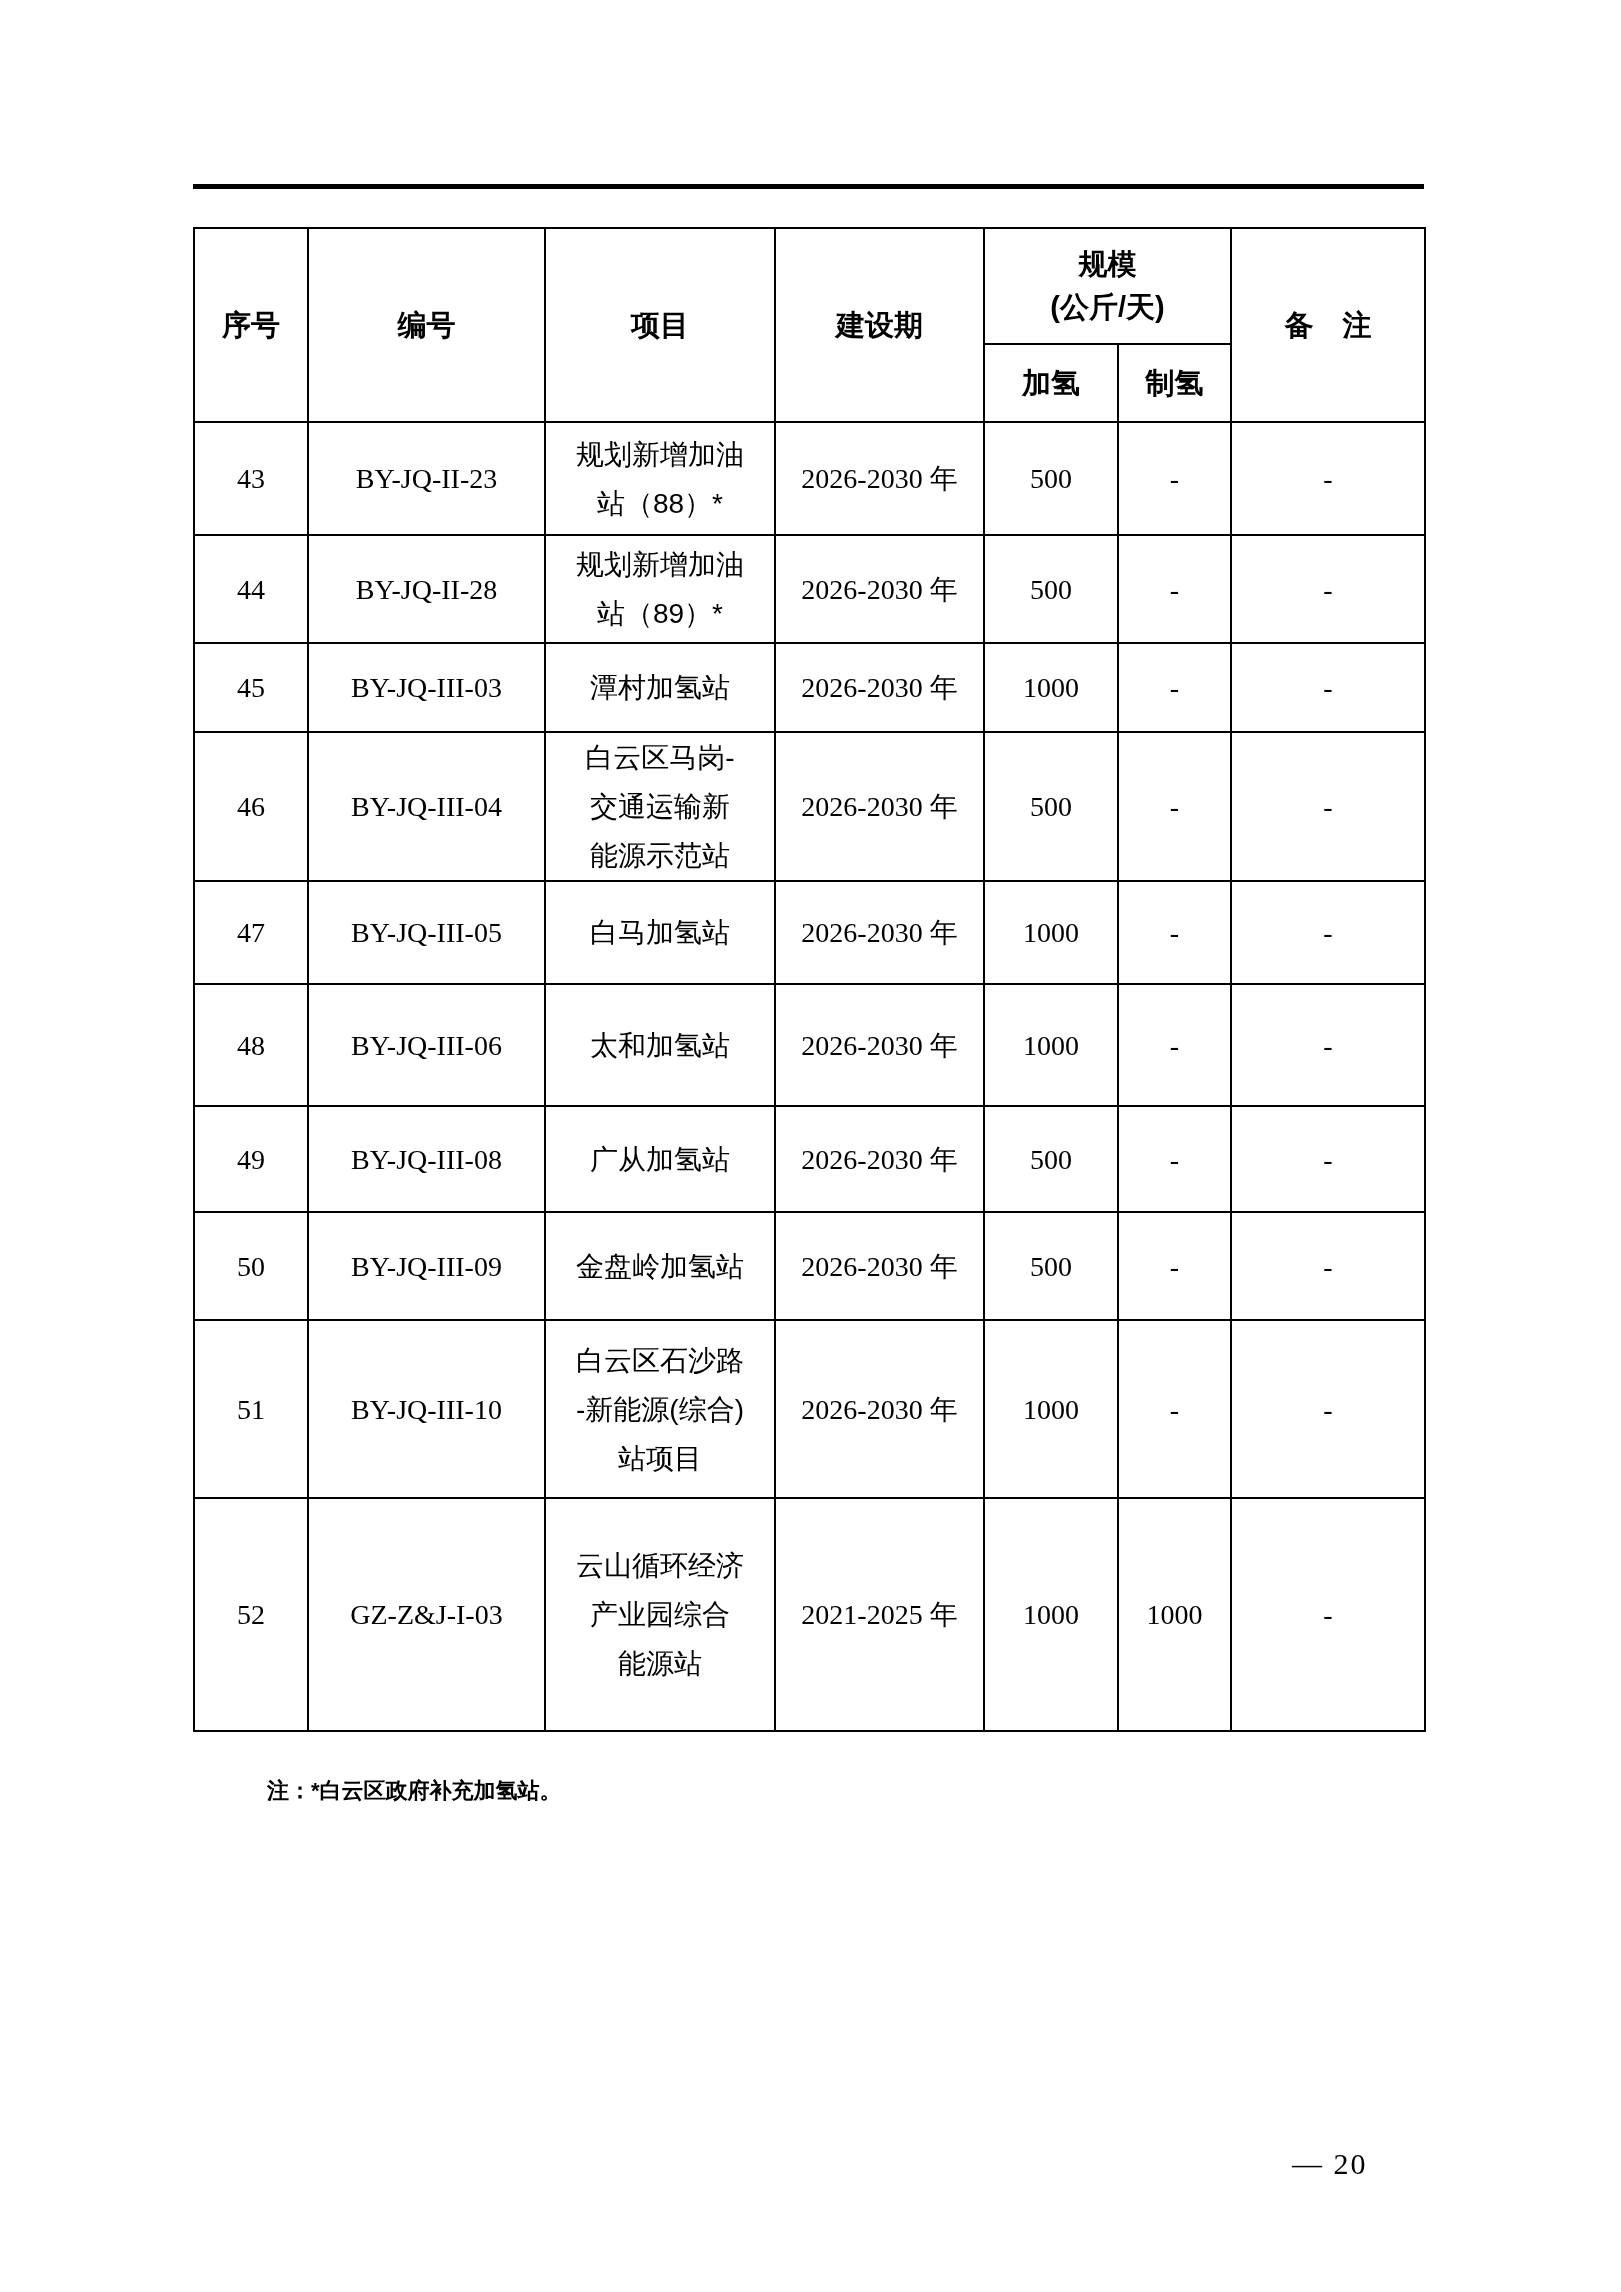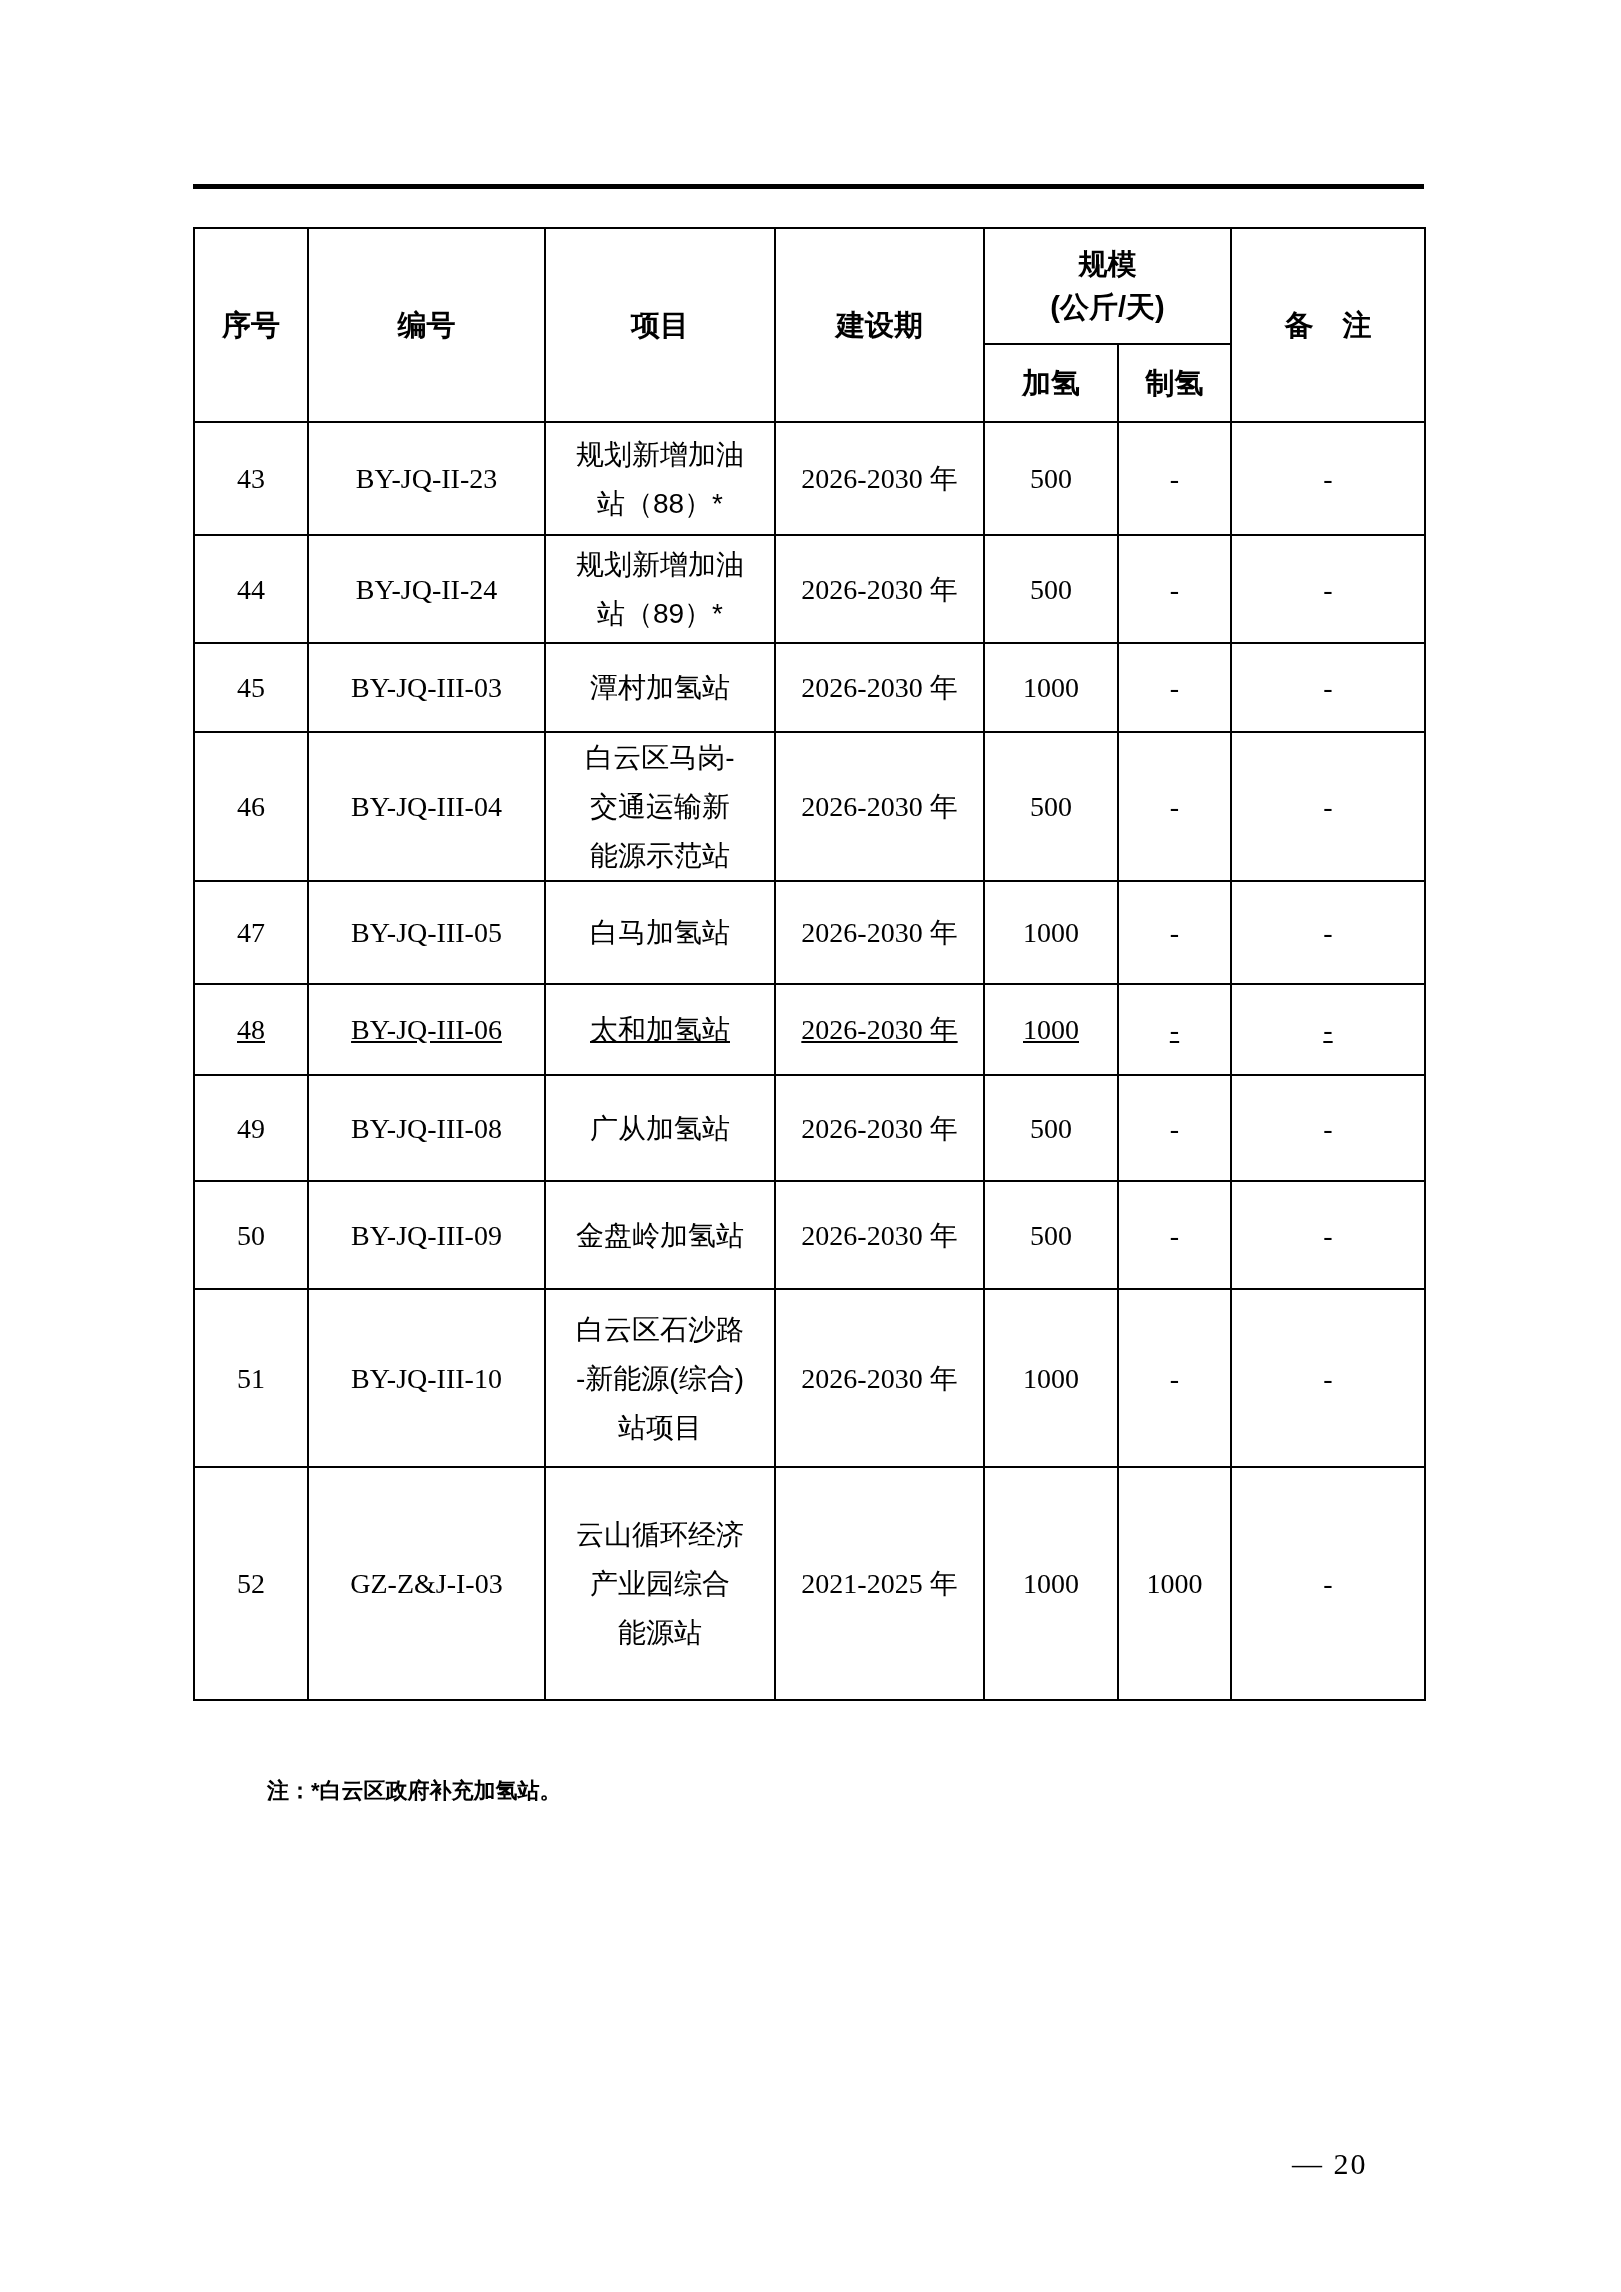--- a/index.html
+++ b/index.html
@@ -128,21 +128,21 @@
           <td class="col-code">BY-JQ-II-23</td>
           <td class="col-project">规划新增加油
 站（88）*</td>
           <td class="col-period">2026-2030 年</td>
           <td class="col-refuel">500</td>
           <td class="col-produce">-</td>
           <td class="col-remark">-</td>
         </tr>
         <tr style="height: 108px;">
           <td class="col-index">44</td>
-          <td class="col-code">BY-JQ-II-24</td>
+          <td class="col-code">BY-JQ-II-28</td>
           <td class="col-project">规划新增加油
 站（89）*</td>
           <td class="col-period">2026-2030 年</td>
           <td class="col-refuel">500</td>
           <td class="col-produce">-</td>
           <td class="col-remark">-</td>
         </tr>
         <tr style="height: 89px;">
           <td class="col-index">45</td>
           <td class="col-code">BY-JQ-III-03</td>
@@ -165,21 +165,21 @@
         </tr>
         <tr style="height: 103px;">
           <td class="col-index">47</td>
           <td class="col-code">BY-JQ-III-05</td>
           <td class="col-project">白马加氢站</td>
           <td class="col-period">2026-2030 年</td>
           <td class="col-refuel">1000</td>
           <td class="col-produce">-</td>
           <td class="col-remark">-</td>
         </tr>
-        <tr style="height: 91px; text-decoration: underline;">
+        <tr style="height: 122px;">
           <td class="col-index">48</td>
           <td class="col-code">BY-JQ-III-06</td>
           <td class="col-project">太和加氢站</td>
           <td class="col-period">2026-2030 年</td>
           <td class="col-refuel">1000</td>
           <td class="col-produce">-</td>
           <td class="col-remark">-</td>
         </tr>
         <tr style="height: 106px; padding-left: 27px;">
           <td class="col-index">49</td>

